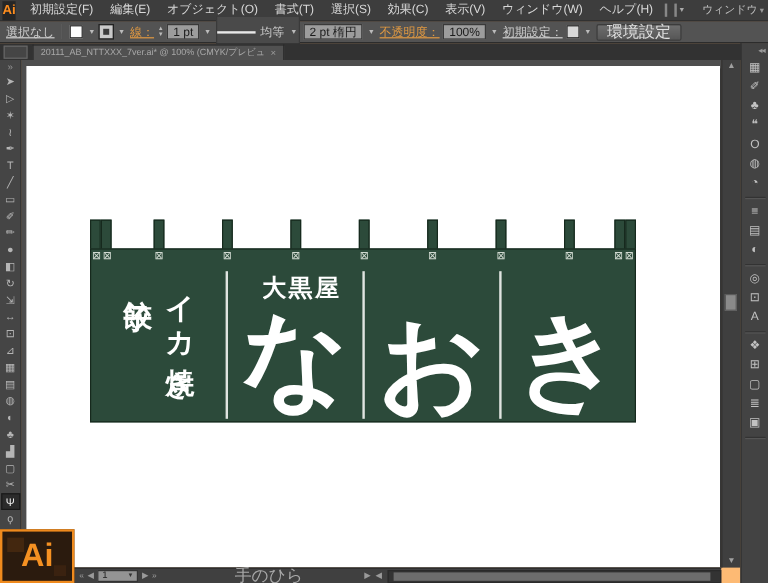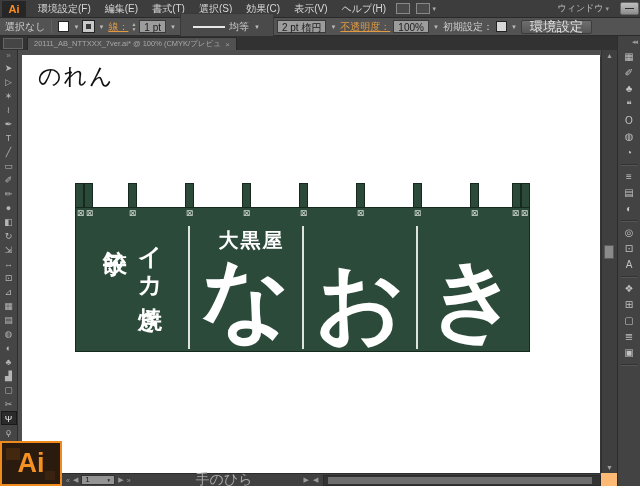--- a/index.html
+++ b/index.html
@@ -21,31 +21,31 @@
   .mb-icon .dd{position:absolute;right:-8px;top:2px;font-size:6px;color:#aaa;}
   .workspace{font-size:9px;color:#c0c0c0;margin:0 10px 0 18px;white-space:nowrap;}
   .workspace:after{content:" ▾";font-size:7px;color:#999;}
   .winbtn{width:19px;height:13px;margin:0 1px;background:linear-gradient(#bfbfbf,#8d8d8d);
     border:1px solid #6a6a6a;border-radius:2px;color:#222;font-size:9px;line-height:11px;
     text-align:center;font-weight:bold;}
   
   .controlbar{position:absolute;left:0;top:18px;right:0;height:18px;background:#535353;
     border-bottom:1px solid #2c2c2c;display:flex;align-items:center;font-size:10px;padding:0 5px;gap:3px;}
   .cb-sep{width:1px;height:13px;background:#3e3e3e;border-right:1px solid #616161;margin:0 3px;}
-  .cb-label{color:#cfcfcf;white-space:nowrap;}
+  .cb-label{color:#cfcfcf;white-space:nowrap;text-decoration:underline;}
   .cb-orange{color:#e29a42;text-decoration:underline;white-space:nowrap;}
   .swatch-fill{width:11px;height:11px;background:#fff;border:1px solid #222;}
   .swatch-stroke{width:11px;height:11px;border:3px solid #c9c9c9;background:#3a3a3a;outline:1px solid #222;}
   .swatch-style{width:11px;height:11px;background:#d8d8d8;border:1px solid #222;}
   .dd-arrow{font-size:6px;color:#bbb;padding:0 1px;}
   .stepper{display:flex;flex-direction:column;font-size:5px;line-height:5px;color:#bbb;}
   .cb-field{background:#9c9c9c;color:#1c1c1c;height:13px;line-height:13px;padding:0 4px;
     border:1px solid #3a3a3a;white-space:nowrap;}
   .line-style{display:flex;align-items:center;gap:4px;background:#4a4a4a;border:1px solid #3a3a3a;
-    height:27px;padding:0 12px;white-space:nowrap;}
+    height:27px;padding:0 0;white-space:nowrap;}
   .line-style .ln{display:inline-block;width:32px;height:2px;background:#e8e8e8;}
   .cb-btn{background:linear-gradient(#6e6e6e,#565656);border:1px solid #3c3c3c;border-radius:2px;
     height:14px;line-height:12px;padding:0 8px;color:#e0e0e0;white-space:nowrap;}
   
   .tabbar{position:absolute;left:0;top:36px;right:0;height:14px;background:#323232;display:flex;align-items:flex-end;}
   .tabstrip-icon{width:20px;height:11px;margin:0 4px 1px 3px;border:1px solid #666;background:#454545;}
   .doc-tab{height:13px;background:#515151;border:1px solid #282828;border-bottom:none;
     display:flex;align-items:center;gap:4px;padding:0 6px;max-width:210px;}
   .doc-tab .t{font-size:7.5px;color:#a8a8a8;white-space:nowrap;overflow:hidden;text-overflow:clip;}
   .doc-tab .x{font-size:8px;color:#999;}
@@ -105,26 +105,28 @@
   .ailogo .txt{position:relative;color:#f59122;font-size:27px;font-weight:bold;
     font-family:"Liberation Sans",sans-serif;line-height:1;}
 </style>
 </head>
 <body>
 
 <div class="app">
 
   <div class="menubar">
     <div class="appicon">Ai</div>
-    <span class="menu-item">環境設定(F)</span>
+    <span class="menu-item">初期設定(F)</span>
     <span class="menu-item">編集(E)</span>
+    <span class="menu-item">オブジェクト(O)</span>
     <span class="menu-item">書式(T)</span>
     <span class="menu-item">選択(S)</span>
     <span class="menu-item">効果(C)</span>
     <span class="menu-item">表示(V)</span>
+    <span class="menu-item">ウィンドウ(W)</span>
     <span class="menu-item">ヘルプ(H)</span>
     <div class="mb-icon"></div>
     <div class="mb-icon">
         <span class="dd">▼</span>
       </div>
     <div class="mb-spacer"></div>
     <span class="workspace">ウィンドウ</span>
     <div class="winbtn">—</div>
 
   </div>
@@ -194,21 +196,20 @@
     <div class="tool">♣</div>
     <div class="tool">▟</div>
     <div class="tool">▢</div>
     <div class="tool">✂</div>
     <div class="tool active">Ψ</div>
     <div class="tool">ϙ</div>
   </div>
 
   <div class="canvas">
     <div class="artboard">
-      <div class="ab-title">のれん</div>
 
       <div class="noren">
 
         <div class="noren-tab" style="left:0px"></div>
         <div class="noren-tab" style="left:9px"></div>
         <div class="noren-tab" style="left:53px"></div>
         <div class="noren-tab" style="left:110px"></div>
         <div class="noren-tab" style="left:167px"></div>
         <div class="noren-tab" style="left:224px"></div>
         <div class="noren-tab" style="left:281px"></div>

